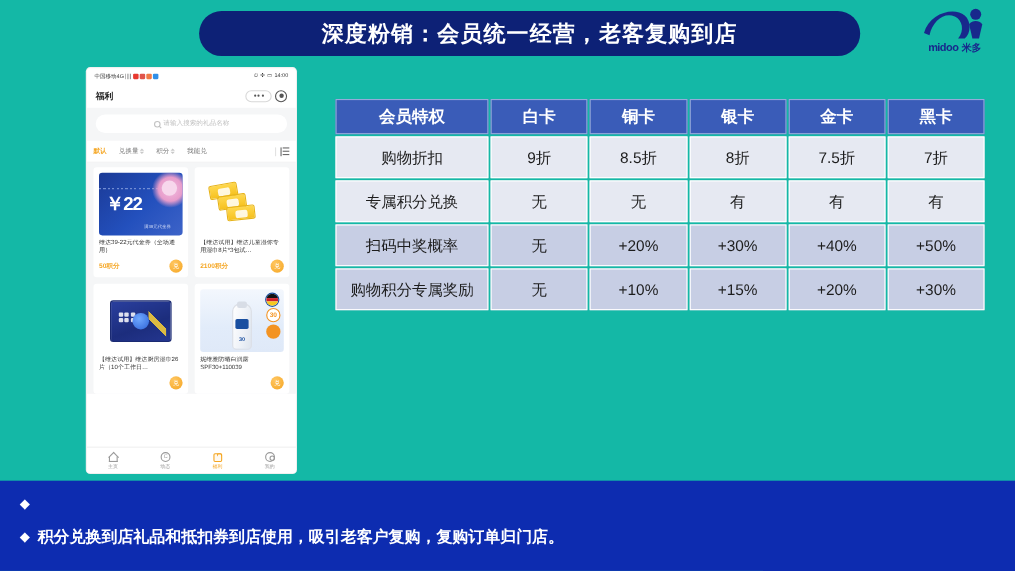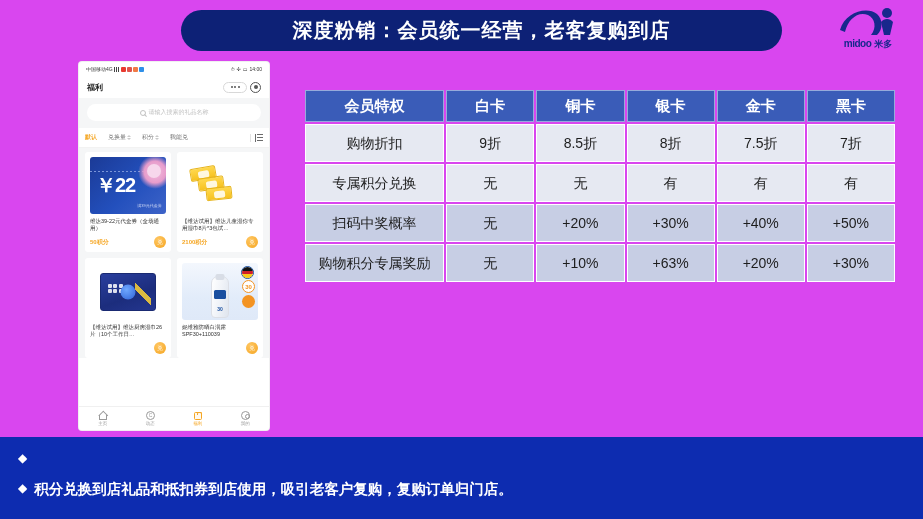--- a/index.html
+++ b/index.html
@@ -5,21 +5,21 @@
   * { box-sizing: border-box; margin: 0; padding: 0; }
   html, body {
     width: 923px; height: 519px;
     font-family: "Liberation Sans", "DejaVu Sans", sans-serif;
     background: #ffffff;
     overflow: hidden;
   }
   #slide {
     position: relative;
     width: 923px; height: 519px;
-    background: #d946ef;
+    background: #14b8a6;
   }
 
   
   .title-banner {
     position: absolute;
     left: 181px; top: 10px;
     width: 601px; height: 41px;
     background: #0d2176;
     border-radius: 21px;
     display: flex; align-items: center; justify-content: center;
@@ -155,21 +155,21 @@
     align-items:center; justify-content:center;
   }
 
   
   .coupon {
     width:100%; height:100%;
     background: linear-gradient(135deg,#1b3a96 0%, #2350bd 55%, #3d63c8 100%);
     border-radius:3px; position:relative; overflow:hidden;
     display:flex; align-items:center;
   }
-  .coupon .amt { color:#fff; font-size:20px; font-weight:bold; margin-left:6px; letter-spacing:-1px; }
+  .coupon .amt { color:#fff; font-size:17px; font-weight:bold; margin-left:6px; letter-spacing:-1px; }
   .coupon .sub { color:#cfd9f5; font-size:4px; margin-left:2px; align-self:flex-end; margin-bottom:6px; }
   .coupon .flower {
     position:absolute; right:-6px; top:-2px; width:34px; height:34px;
     background: radial-gradient(circle at 50% 50%, #f3bfe0 0%, #e79ccb 45%, rgba(200,130,190,0) 70%);
     border-radius:50%;
   }
   .coupon .flower::after {
     content:''; position:absolute; left:9px; top:9px; width:14px; height:14px;
     border-radius:50%; background:#f7d7ec;
   }
@@ -561,21 +561,21 @@
           <td>无</td>
           <td>+20%</td>
           <td>+30%</td>
           <td>+40%</td>
           <td>+50%</td>
         </tr>
         <tr class="odd">
           <td>购物积分专属奖励</td>
           <td>无</td>
           <td>+10%</td>
-          <td>+63%</td>
+          <td>+15%</td>
           <td>+20%</td>
           <td>+30%</td>
         </tr>
       </tbody>
     </table>
   </div>
 
   <div class="bottom-band">
     <div class="bullet">
       <span class="dia">◆</span>

